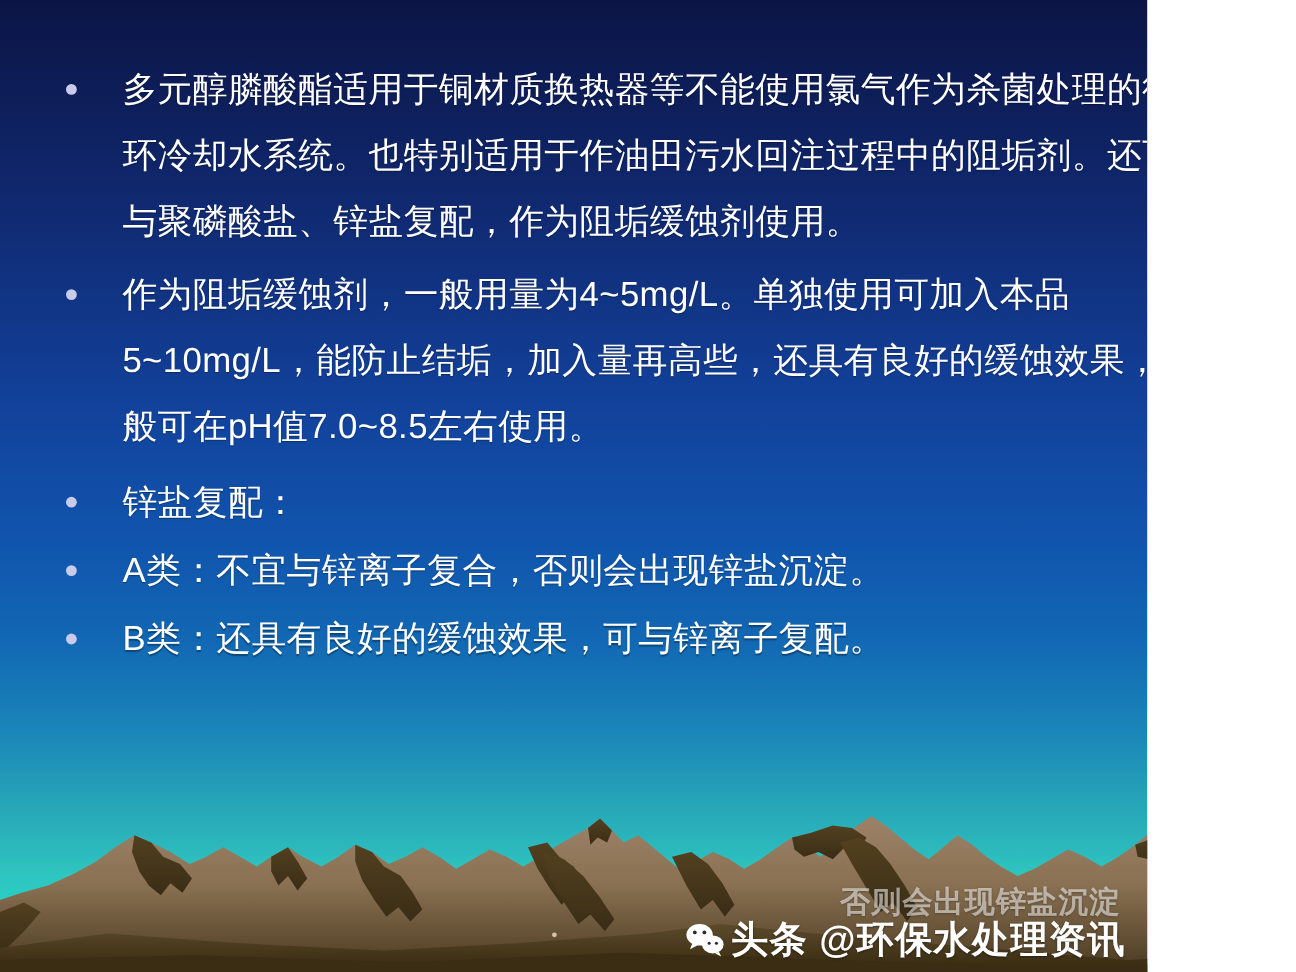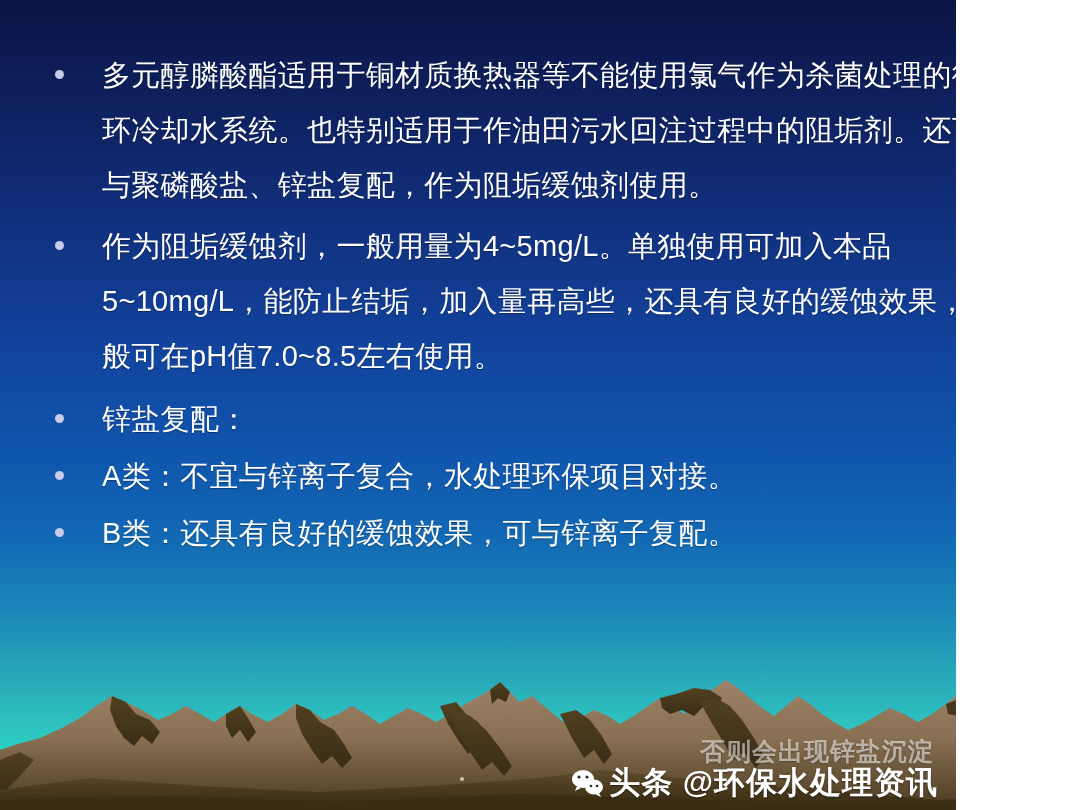--- a/index.html
+++ b/index.html
@@ -171,21 +171,21 @@
       <div class="para">作为阻垢缓蚀剂，一般用量为4~5mg/L。单独使用可加入本品5~10mg/L，能防止结垢，加入量再高些，还具有良好的缓蚀效果，一般可在pH值7.0~8.5左右使用。</div>
     </div>
 
     <div class="bullet-row b3">
       <span class="dot"></span>
       <div class="para">锌盐复配：</div>
     </div>
 
     <div class="bullet-row b4">
       <span class="dot"></span>
-      <div class="para">A类：不宜与锌离子复合，水处理环保项目对接。</div>
+      <div class="para">A类：不宜与锌离子复合，否则会出现锌盐沉淀。</div>
     </div>
 
     <div class="bullet-row b5">
       <span class="dot"></span>
       <div class="para">B类：还具有良好的缓蚀效果，可与锌离子复配。</div>
     </div>
 
   </div>
 
   <div class="wm-top">否则会出现锌盐沉淀</div>

